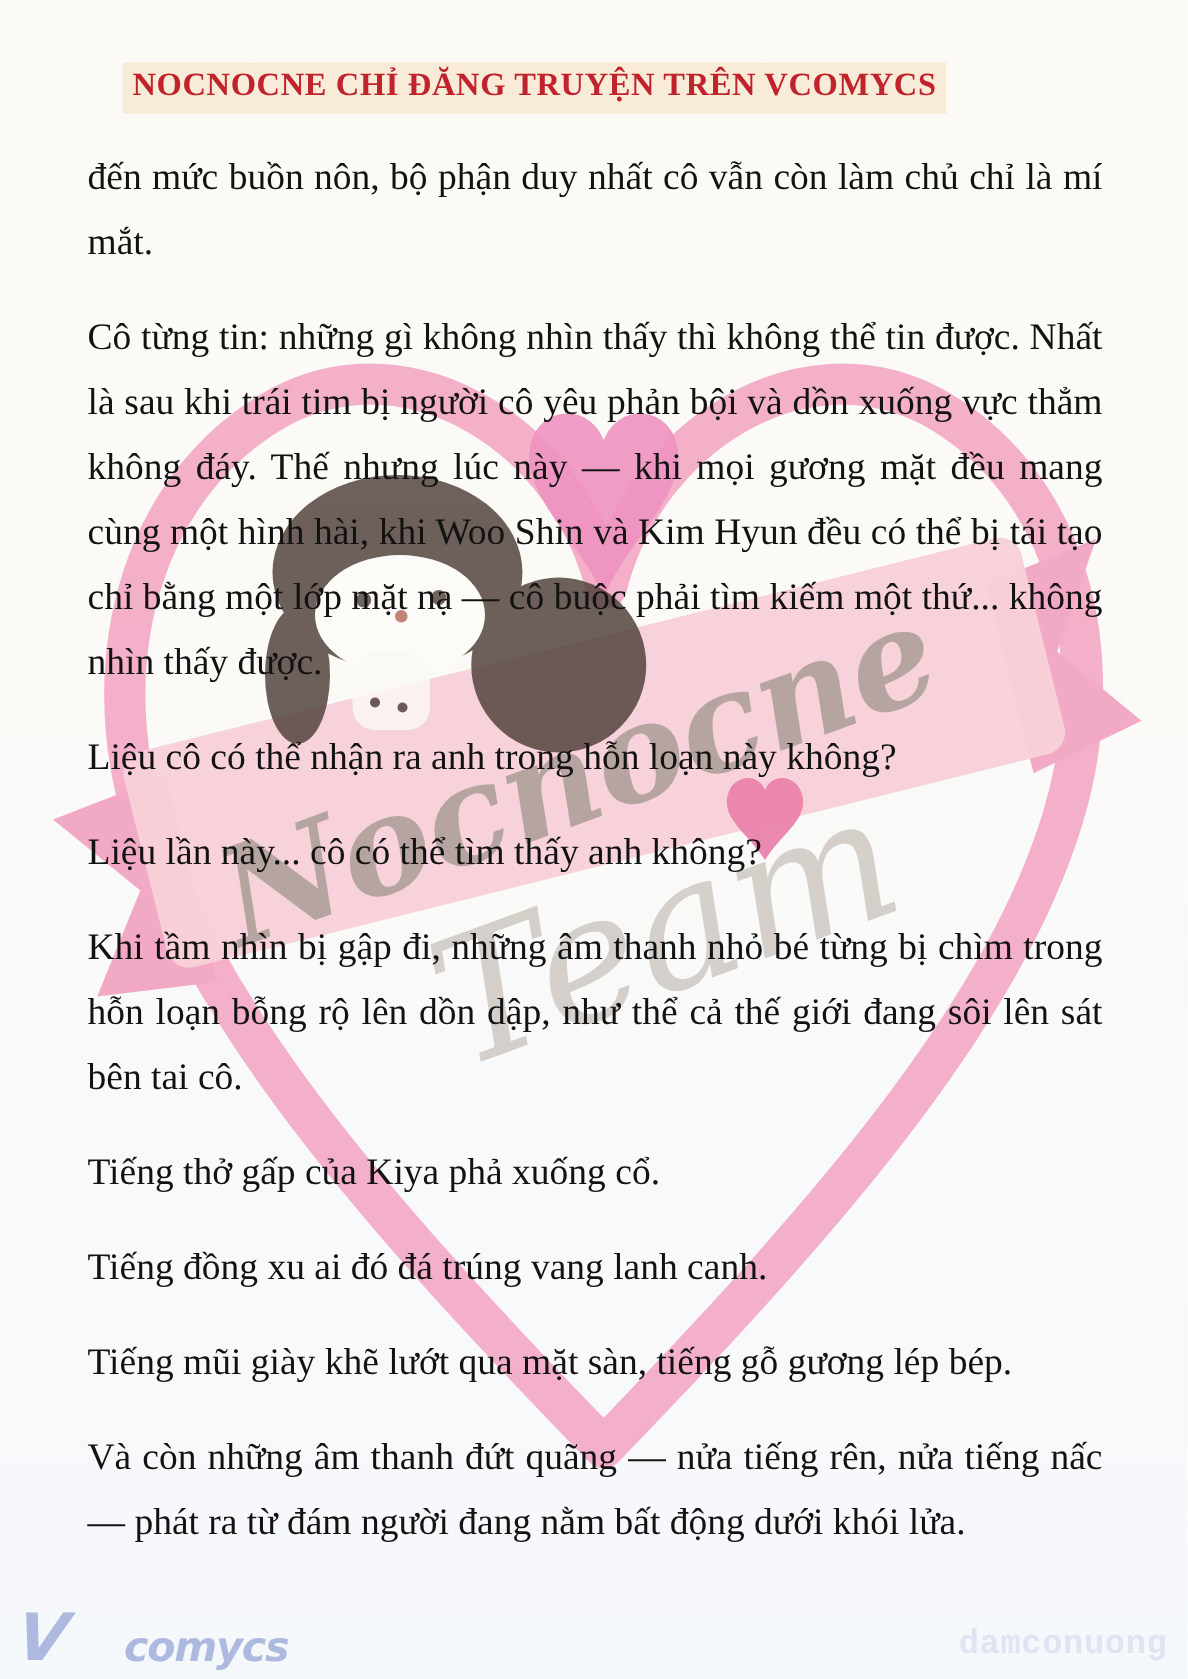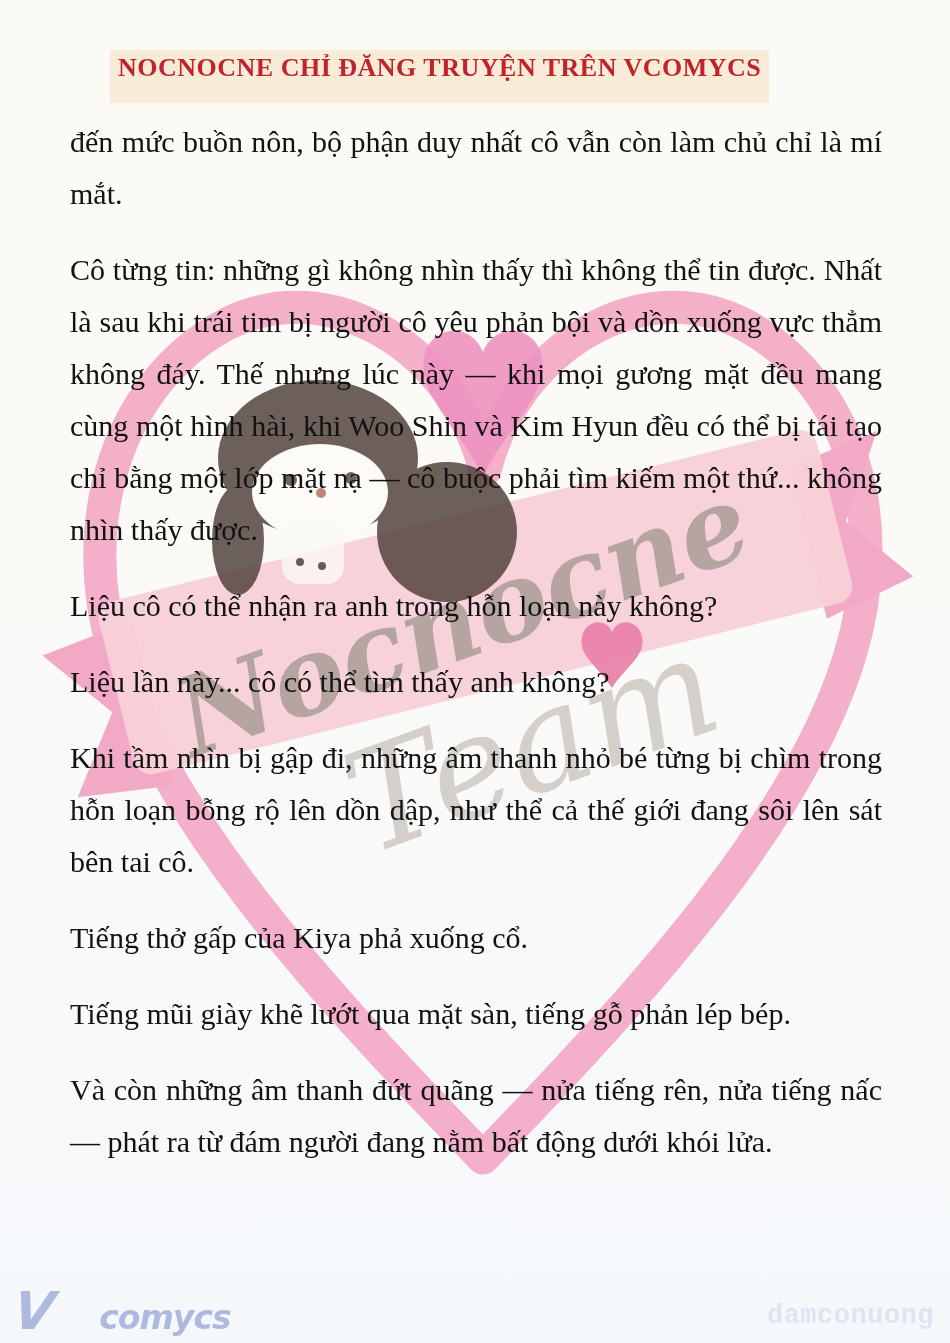--- a/index.html
+++ b/index.html
@@ -5,25 +5,25 @@
   html,body{margin:0;padding:0;}
   body{
     width:950px;height:1343px;position:relative;overflow:hidden;
     background:linear-gradient(180deg,#fbfaf5 0%,#fbfaf6 35%,#f8f9fa 70%,#f5f8fb 100%);
     font-family:"Liberation Serif","DejaVu Serif",serif;
   }
   
   .watermark{position:absolute;inset:0;z-index:0;}
   
   .header-strip{
-    position:absolute;top:50px;left:110px;z-index:2;
+    position:absolute;top:50px;left:98px;z-index:2;
     background:#f8ecd9;color:#c0232b;
     font-family:"Liberation Serif","DejaVu Serif",serif;
     font-weight:bold;font-size:26px;letter-spacing:.5px;
-    padding:3px 8px 20px 8px;white-space:nowrap;
+    padding:3px 8px 8px 8px;white-space:nowrap;
   }
   
   .content{
     position:absolute;top:116px;left:70px;right:68px;z-index:1;
     color:#121212;
   }
   .content p{
     margin:0 0 24px 0;
     font-size:30px;line-height:52px;
     text-align:justify;
@@ -97,21 +97,22 @@
 
 <div class="header-strip">NOCNOCNE CHỈ ĐĂNG TRUYỆN TRÊN VCOMYCS</div>
 
 <div class="content">
   <p>đến mức buồn nôn, bộ phận duy nhất cô vẫn còn làm chủ chỉ là mí mắt.</p>
   <p>Cô từng tin: những gì không nhìn thấy thì không thể tin được. Nhất là sau khi trái tim bị người cô yêu phản bội và dồn xuống vực thẳm không đáy. Thế nhưng lúc này — khi mọi gương mặt đều mang cùng một hình hài, khi Woo Shin và Kim Hyun đều có thể bị tái tạo chỉ bằng một lớp mặt nạ — cô buộc phải tìm kiếm một thứ... không nhìn thấy được.</p>
   <p>Liệu cô có thể nhận ra anh trong hỗn loạn này không?</p>
   <p>Liệu lần này... cô có thể tìm thấy anh không?</p>
   <p>Khi tầm nhìn bị gập đi, những âm thanh nhỏ bé từng bị chìm trong hỗn loạn bỗng rộ lên dồn dập, như thể cả thế giới đang sôi lên sát bên tai cô.</p>
   <p>Tiếng thở gấp của Kiya phả xuống cổ.</p>
-  <p>Tiếng mũi giày khẽ lướt qua mặt sàn, tiếng gỗ phản lép bép.</p>
+  <p>Tiếng đồng xu ai đó đá trúng vang lanh canh.</p>
+  <p>Tiếng mũi giày khẽ lướt qua mặt sàn, tiếng gỗ gương lép bép.</p>
   <p>Và còn những âm thanh đứt quãng — nửa tiếng rên, nửa tiếng nấc — phát ra từ đám người đang nằm bất động dưới khói lửa.</p>
 </div>
 
 <div class="footer-logo">
   <span class="logo-v">V</span>
   <span class="logo-rest">comycs</span>
 </div>
 <div class="footer-credit">damconuong</div>
 
 </body></html>

